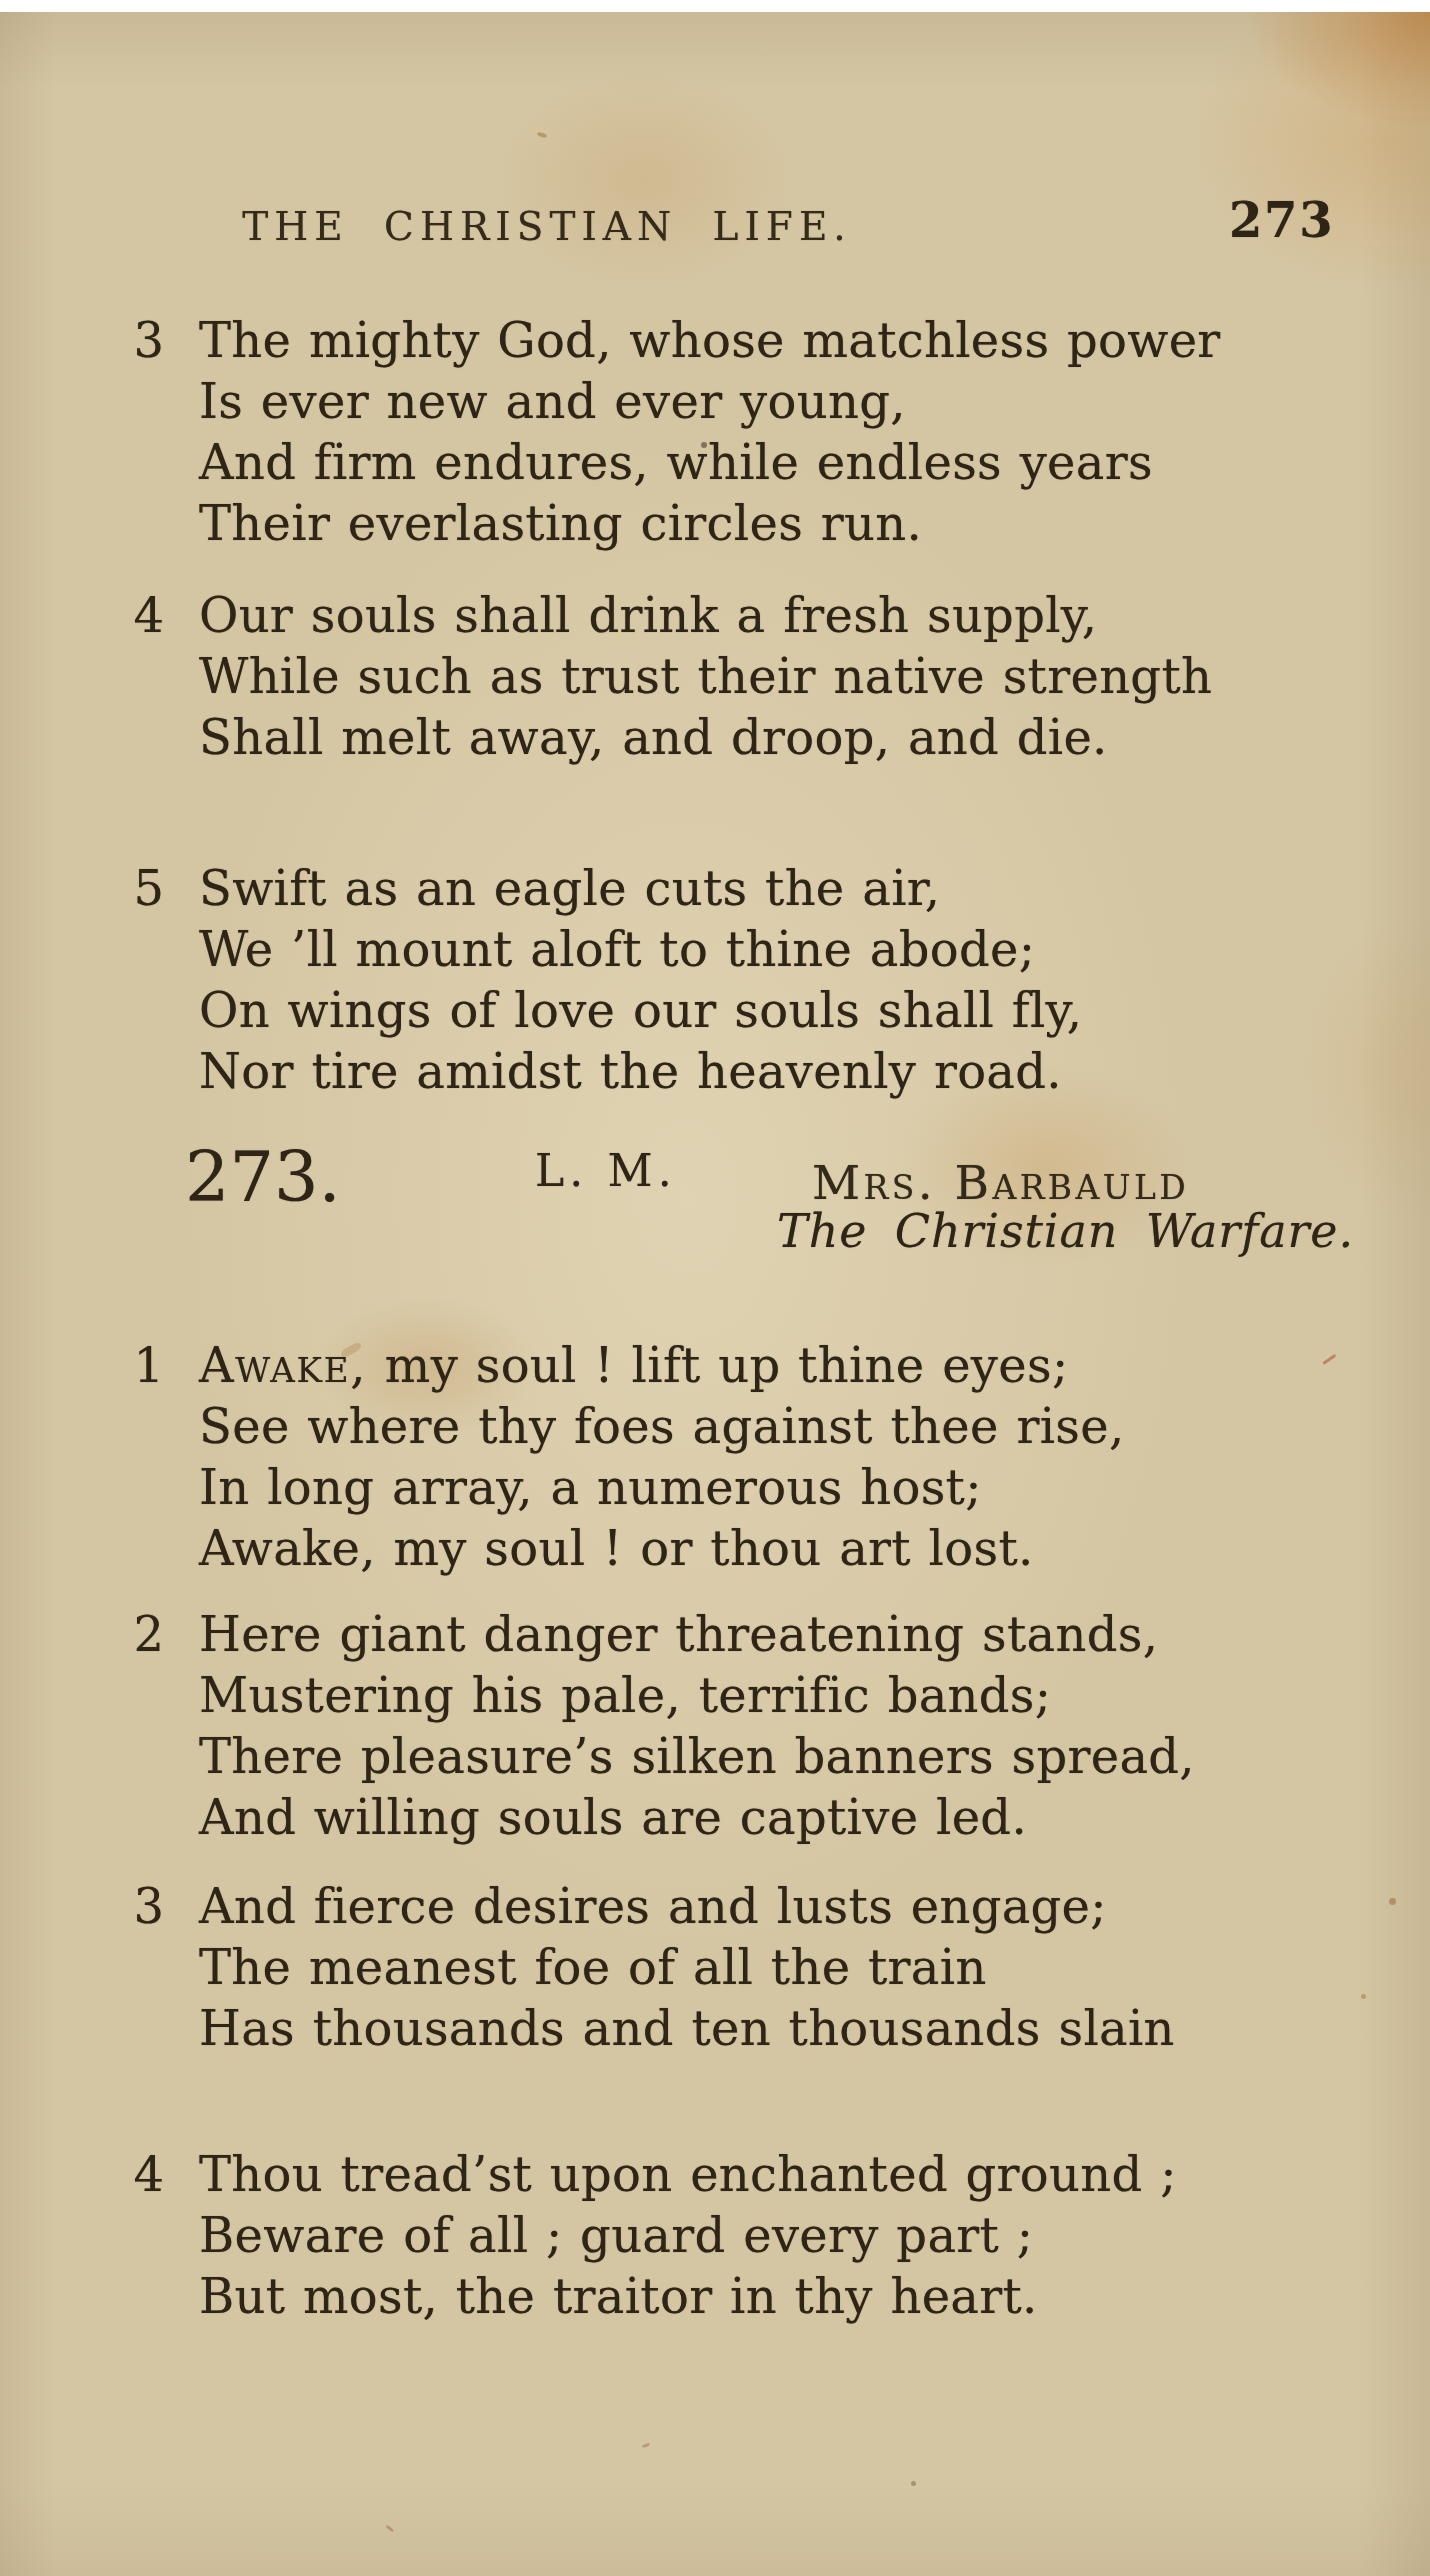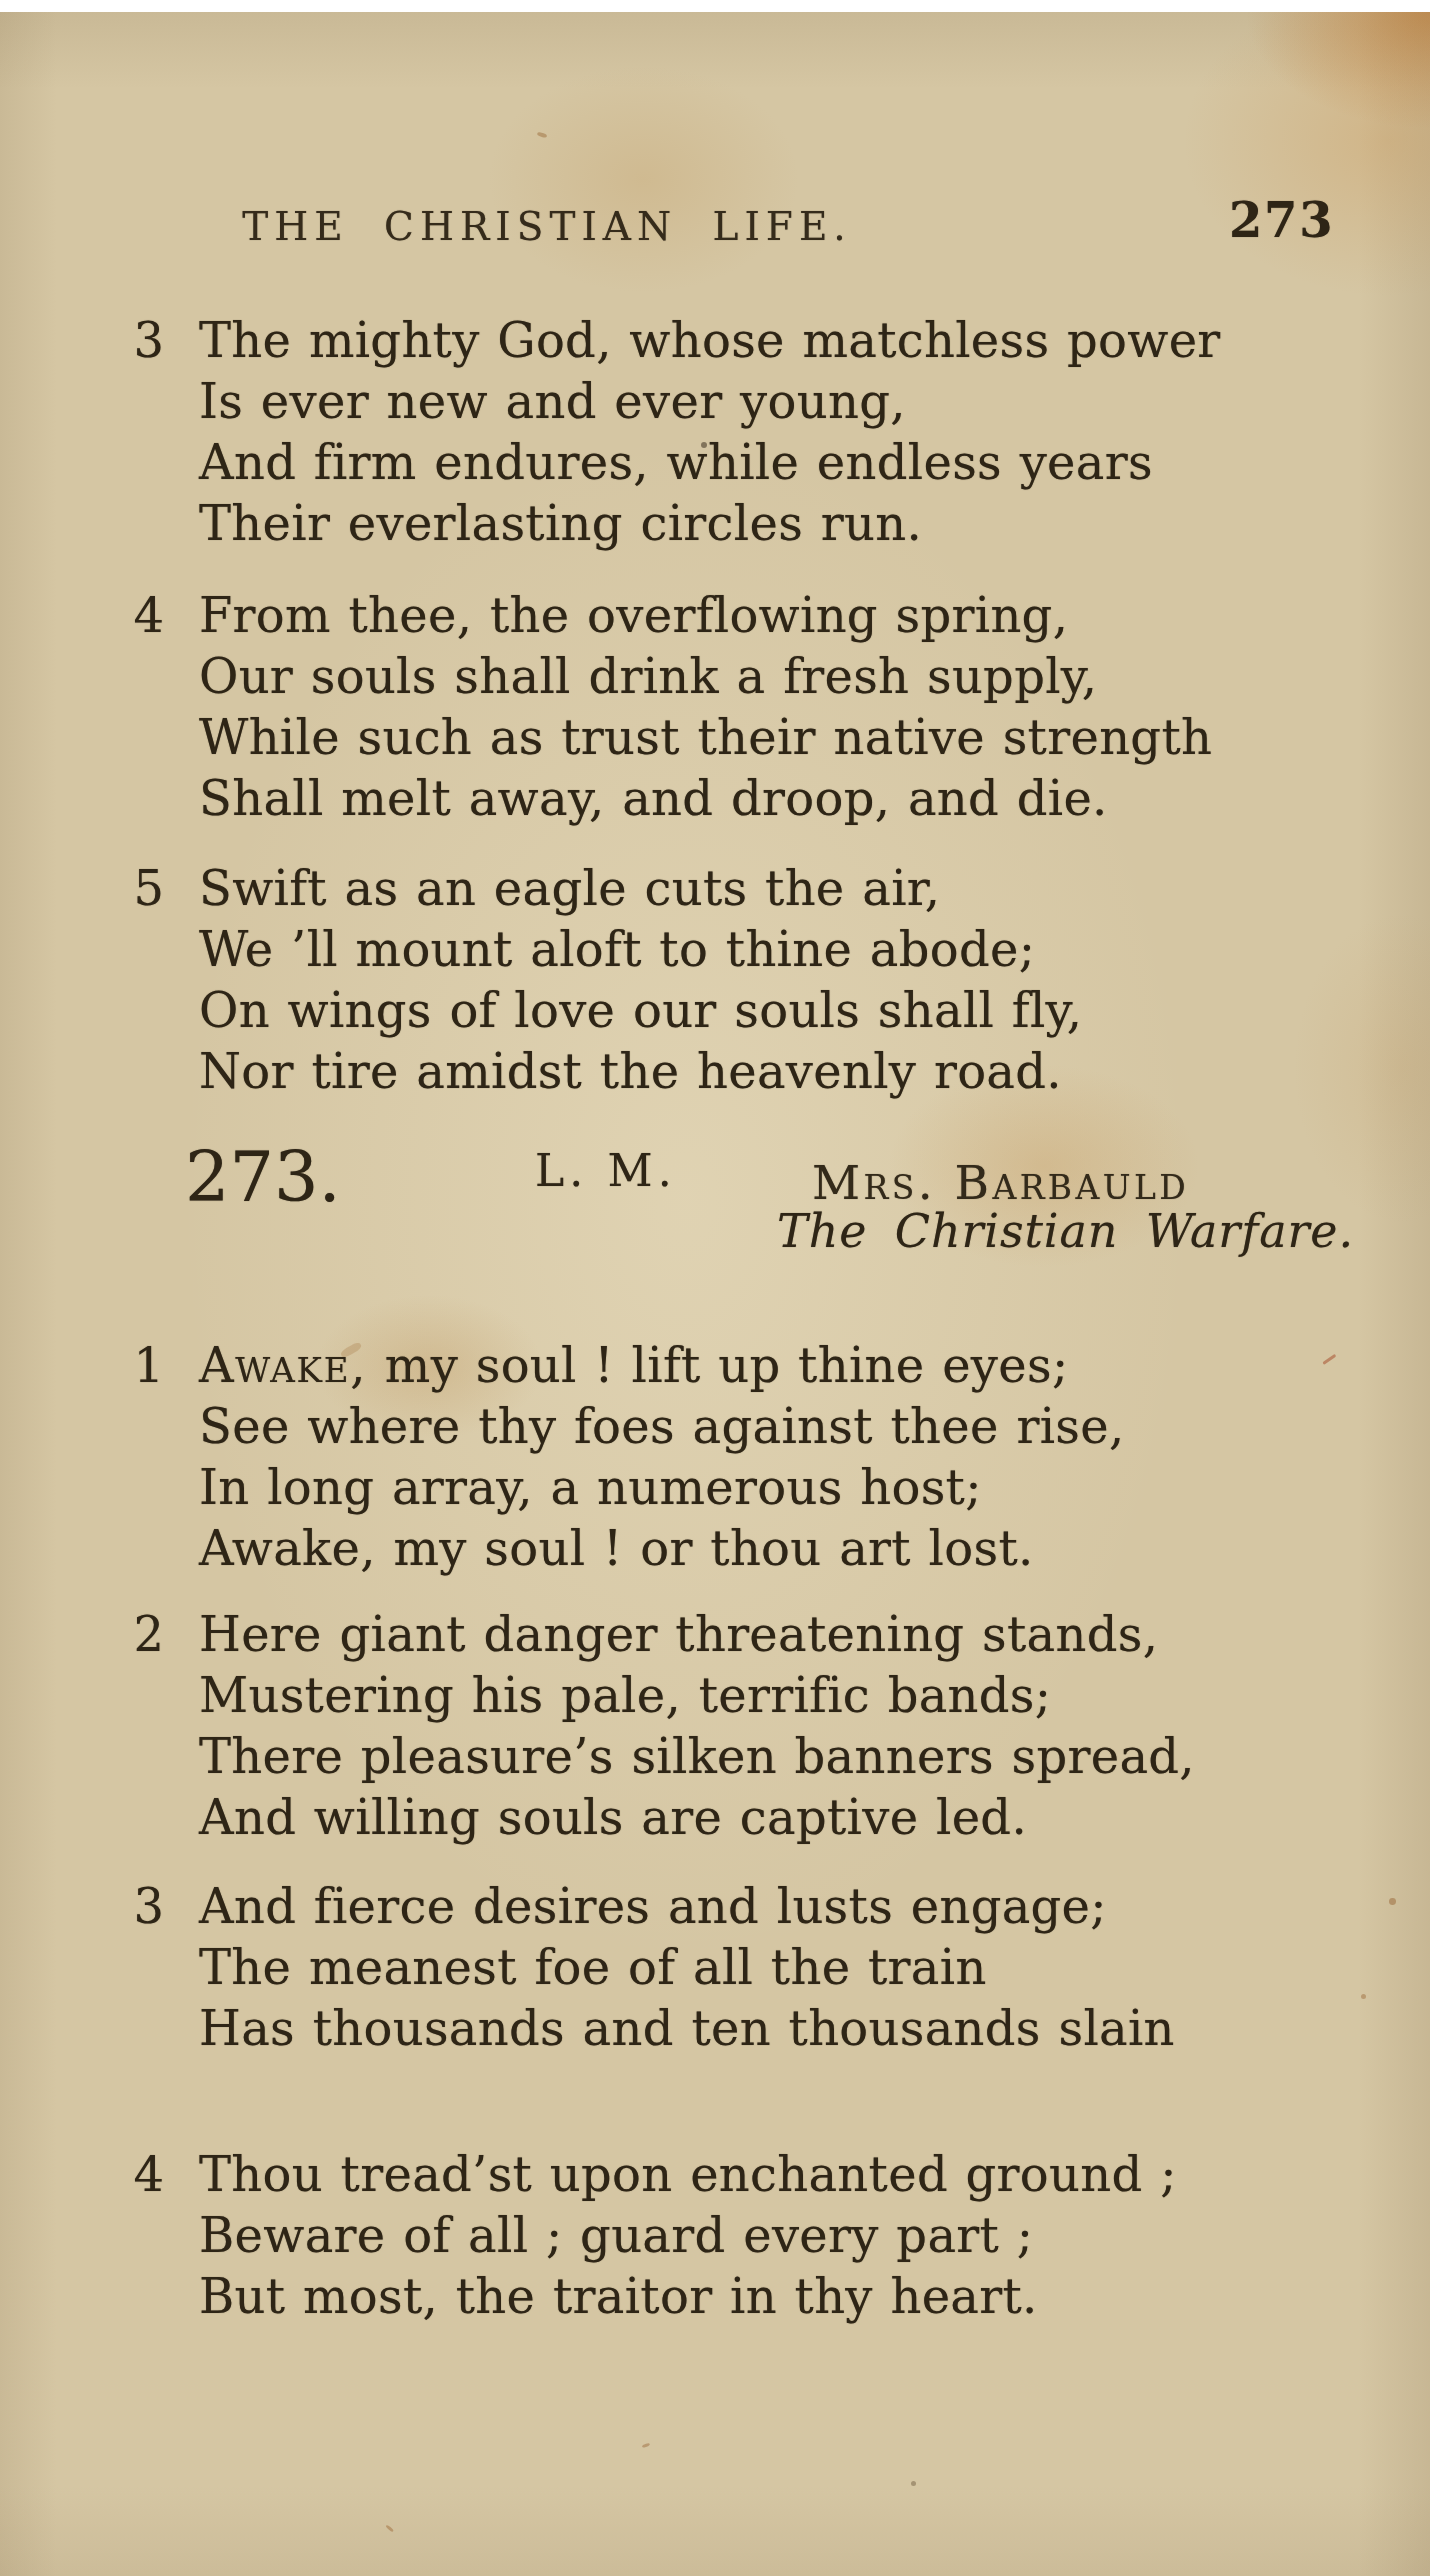--- a/index.html
+++ b/index.html
@@ -121,21 +121,20 @@
       <div class="vline ink">The mighty God, whose matchless power</div>
       <div class="vline ink">Is ever new and ever young,</div>
       <div class="vline ink">And firm endures, while endless years</div>
       <div class="vline ink">Their everlasting circles run.</div>
     </div>
   </div>
 
   <div class="verse" id="verse-a4">
     <div class="vnum ink">4</div>
     <div class="vlines">
-      <div class="vline ink">From thee, the overflowing spring,</div>
       <div class="vline ink">Our souls shall drink a fresh supply,</div>
       <div class="vline ink">While such as trust their native strength</div>
       <div class="vline ink">Shall melt away, and droop, and die.</div>
     </div>
   </div>
 
   <div class="verse" id="verse-a5">
     <div class="vnum ink">5</div>
     <div class="vlines">
       <div class="vline ink">Swift as an eagle cuts the air,</div>

